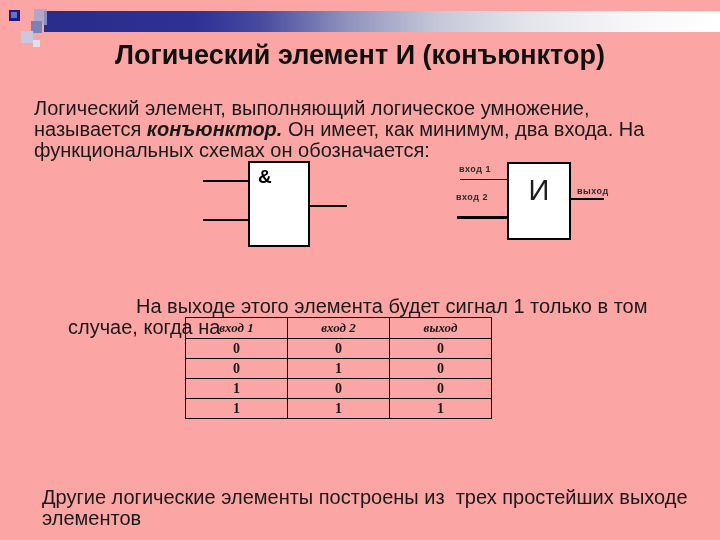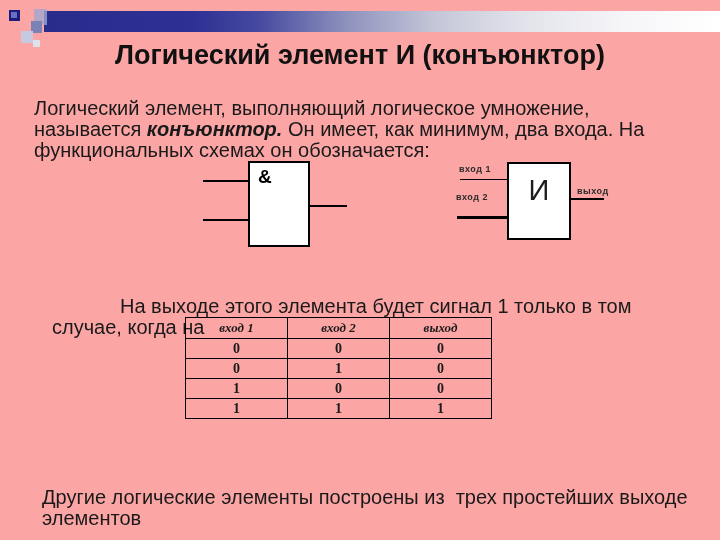--- a/index.html
+++ b/index.html
@@ -21,21 +21,21 @@
   #sq-tiny{left:33px;top:40px;width:7px;height:7px;background:#dfe1ec;}
   
   #title{
     position:absolute;left:0;top:40px;width:720px;text-align:center;
     font-size:27px;font-weight:bold;color:#111;
   }
   
   .para{position:absolute;font-size:20px;line-height:21px;white-space:pre-wrap;}
   #intro{left:34px;top:98px;width:660px;}
   .term{font-weight:bold;font-style:italic;}
-  #middle{left:52px;top:254px;width:600px;}
+  #middle{left:68px;top:254px;width:600px;}
   .indent-first{text-indent:68px;}
   #footer-para{left:42px;top:445px;width:660px;}
   
   .gate-rect{position:absolute;border:2px solid #000;background:#fff;box-sizing:border-box;}
   #and-rect{left:248px;top:161px;width:62px;height:86px;}
   #amp-symbol{position:absolute;left:258px;top:166px;font-size:19px;font-weight:bold;color:#000;}
   .wire{position:absolute;background:#000;}
   #and-in1{left:203px;top:180px;width:45px;height:2px;}
   #and-in2{left:203px;top:219px;width:45px;height:2px;}
   #and-out{left:310px;top:205px;width:37px;height:2px;}

